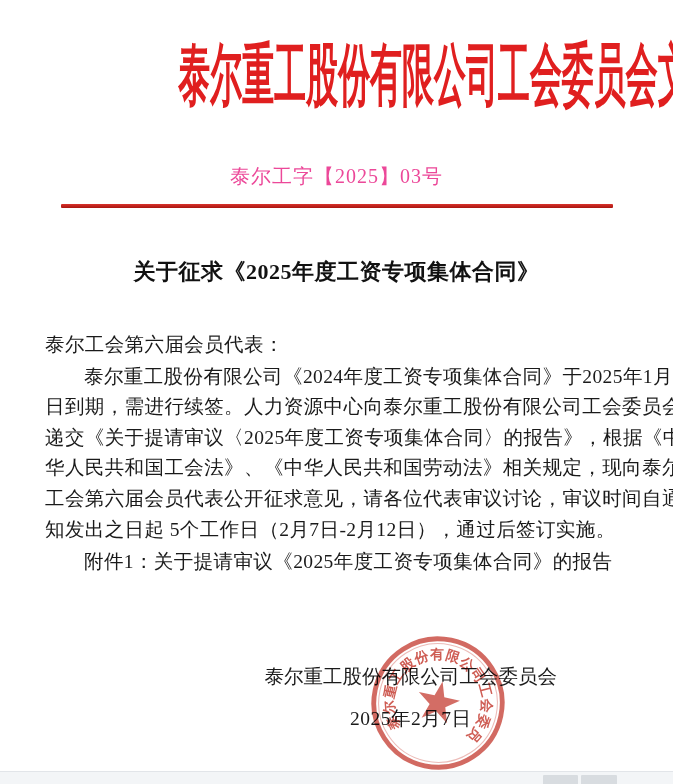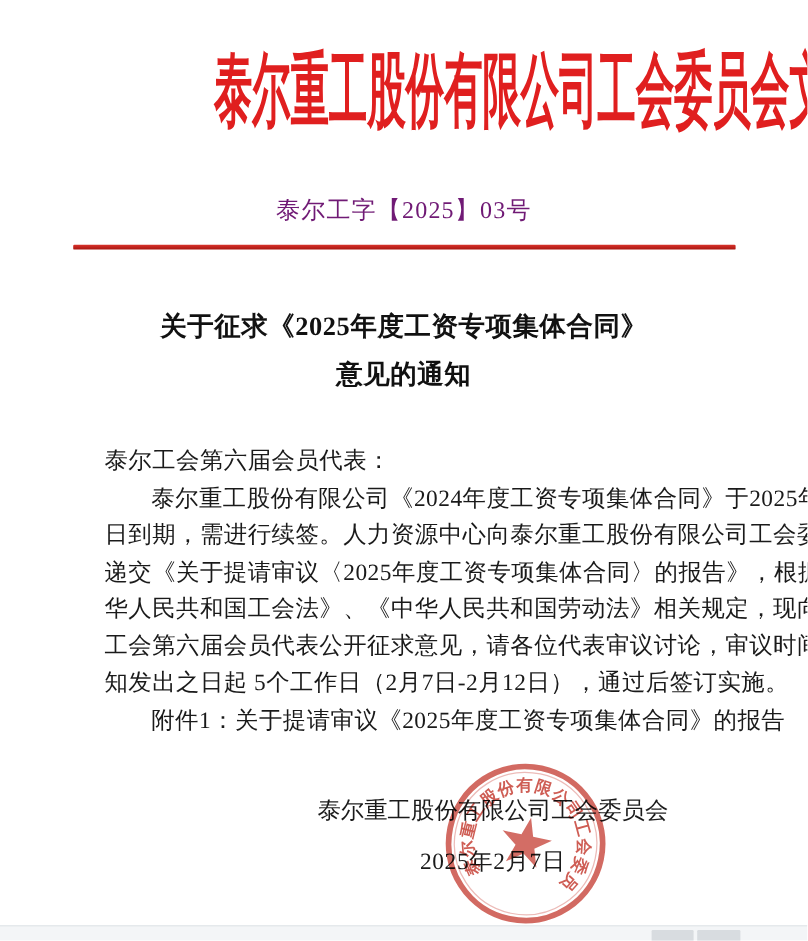--- a/index.html
+++ b/index.html
@@ -29,21 +29,21 @@
     transform-origin: 50% 50%;
     letter-spacing: 0px;
   }
   
   .doc-number {
     margin-top: 50px;
     text-align: center;
     font-size: 20px;
     line-height: 24px;
     letter-spacing: 1px;
-    color: #701a75;
+    color: #ec4899;
   }
   
   .red-rule {
     margin: 16px auto 0 auto;
     width: 552px;
     height: 4px;
     background: linear-gradient(#d8322b, #a81510);
     border-radius: 1px;
   }
   
@@ -51,21 +51,21 @@
     margin-top: 44px;
     text-align: center;
     font-size: 22px;
     font-weight: bold;
     line-height: 40px;
     color: #111111;
     letter-spacing: 0.5px;
   }
   
   .doc-body {
-    margin: 38px 64px 0 87px;
+    margin: 38px 64px 0 45px;
     font-size: 19.5px;
     line-height: 30.6px;
     letter-spacing: 0.4px;
     color: #1a1a1a;
   }
   .salutation { margin-bottom: 1px; }
   .para .body-line { white-space: nowrap; }
   .para .body-line:first-child { text-indent: 39px; }
   .attachments { margin-top: 1px; }
   .attachments .attachment-line {
@@ -122,21 +122,20 @@
 <div class="page">
 
   <div class="red-head">泰尔重工股份有限公司工会委员会文件</div>
 
   <div class="doc-number">泰尔工字【2025】03号</div>
 
   <div class="red-rule"></div>
 
   <div class="doc-title">
     <div>关于征求《2025年度工资专项集体合同》</div>
-    <div>意见的通知</div>
   </div>
 
   <div class="doc-body">
     <div class="salutation">泰尔工会第六届会员代表：</div>
 
     <div class="para">
         <div class="body-line">泰尔重工股份有限公司《2024年度工资专项集体合同》于2025年1月1</div>
         <div class="body-line">日到期，需进行续签。人力资源中心向泰尔重工股份有限公司工会委员会</div>
         <div class="body-line">递交《关于提请审议〈2025年度工资专项集体合同〉的报告》，根据《中</div>
         <div class="body-line">华人民共和国工会法》、《中华人民共和国劳动法》相关规定，现向泰尔</div>

